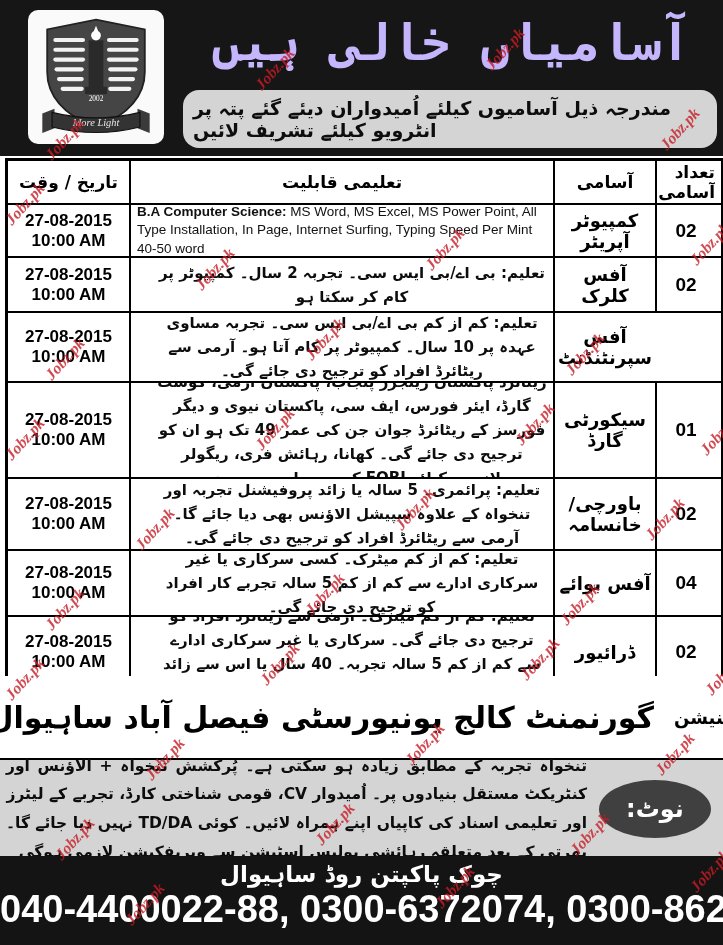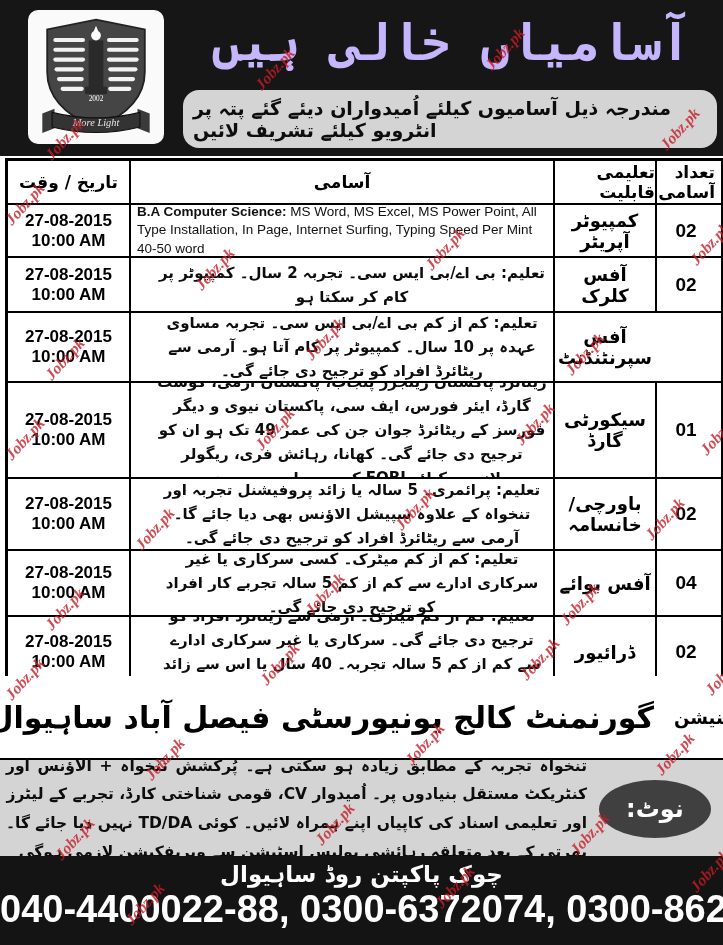--- a/index.html
+++ b/index.html
@@ -97,22 +97,22 @@
     </div>
     <div class="main-title">آسامیاں خالی ہیں</div>
     <div class="sub-box">
       <div class="txt">مندرجہ ذیل آسامیوں کیلئے اُمیدواران دیئے گئے پتہ پر انٹرویو کیلئے تشریف لائیں</div>
     </div>
   </div>
 
   <div class="jobtable">
     <div class="trow head">
       <div class="cell hcell">تاریخ / وقت</div>
+      <div class="cell hcell">تعلیمی قابلیت</div>
       <div class="cell hcell">آسامی</div>
-      <div class="cell hcell">تعلیمی قابلیت</div>
       <div class="cell hcell">تعداد آسامی</div>
     </div>
     <div id="rows-host">
     <div class="trow" style="height: 51px;">
       <div class="cell date">
         <div class="d1">27-08-2015</div>
         <div class="d2">10:00 AM</div>
       </div>
       <div class="cell qual">
             <div class="en"><b>B.A Computer Science:</b> MS Word, MS Excel, MS Power Point, All Type Installation, In Page, Internet Surfing, Typing Speed Per Mint 40-50 word</div>

